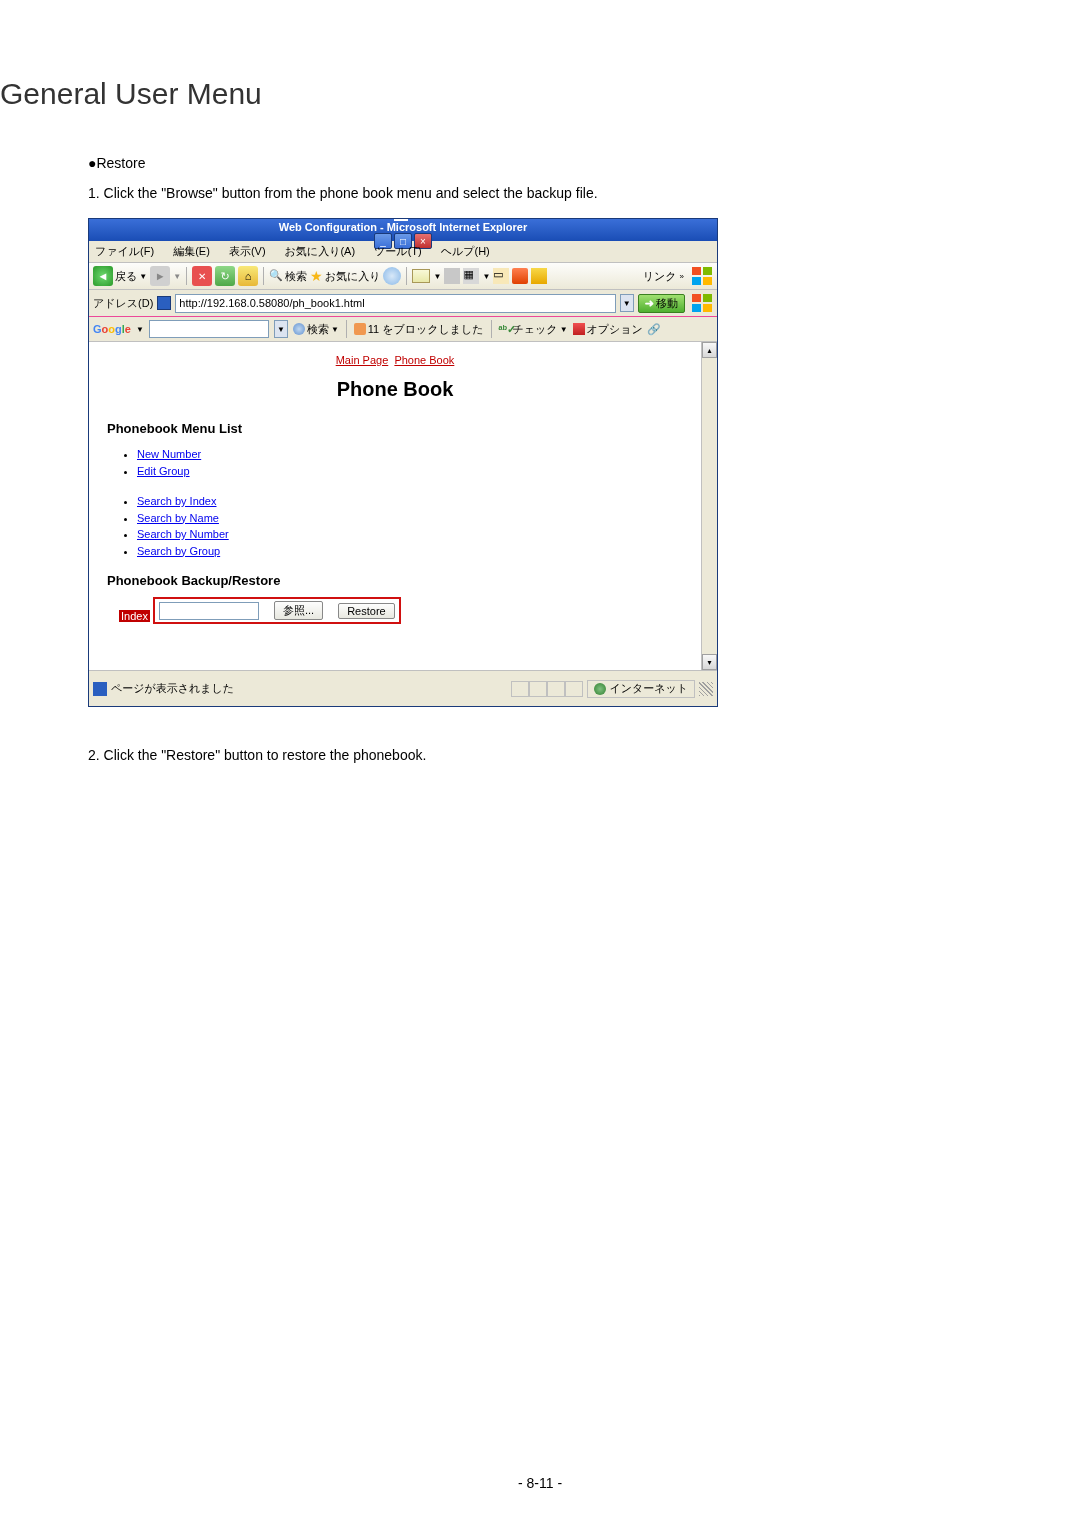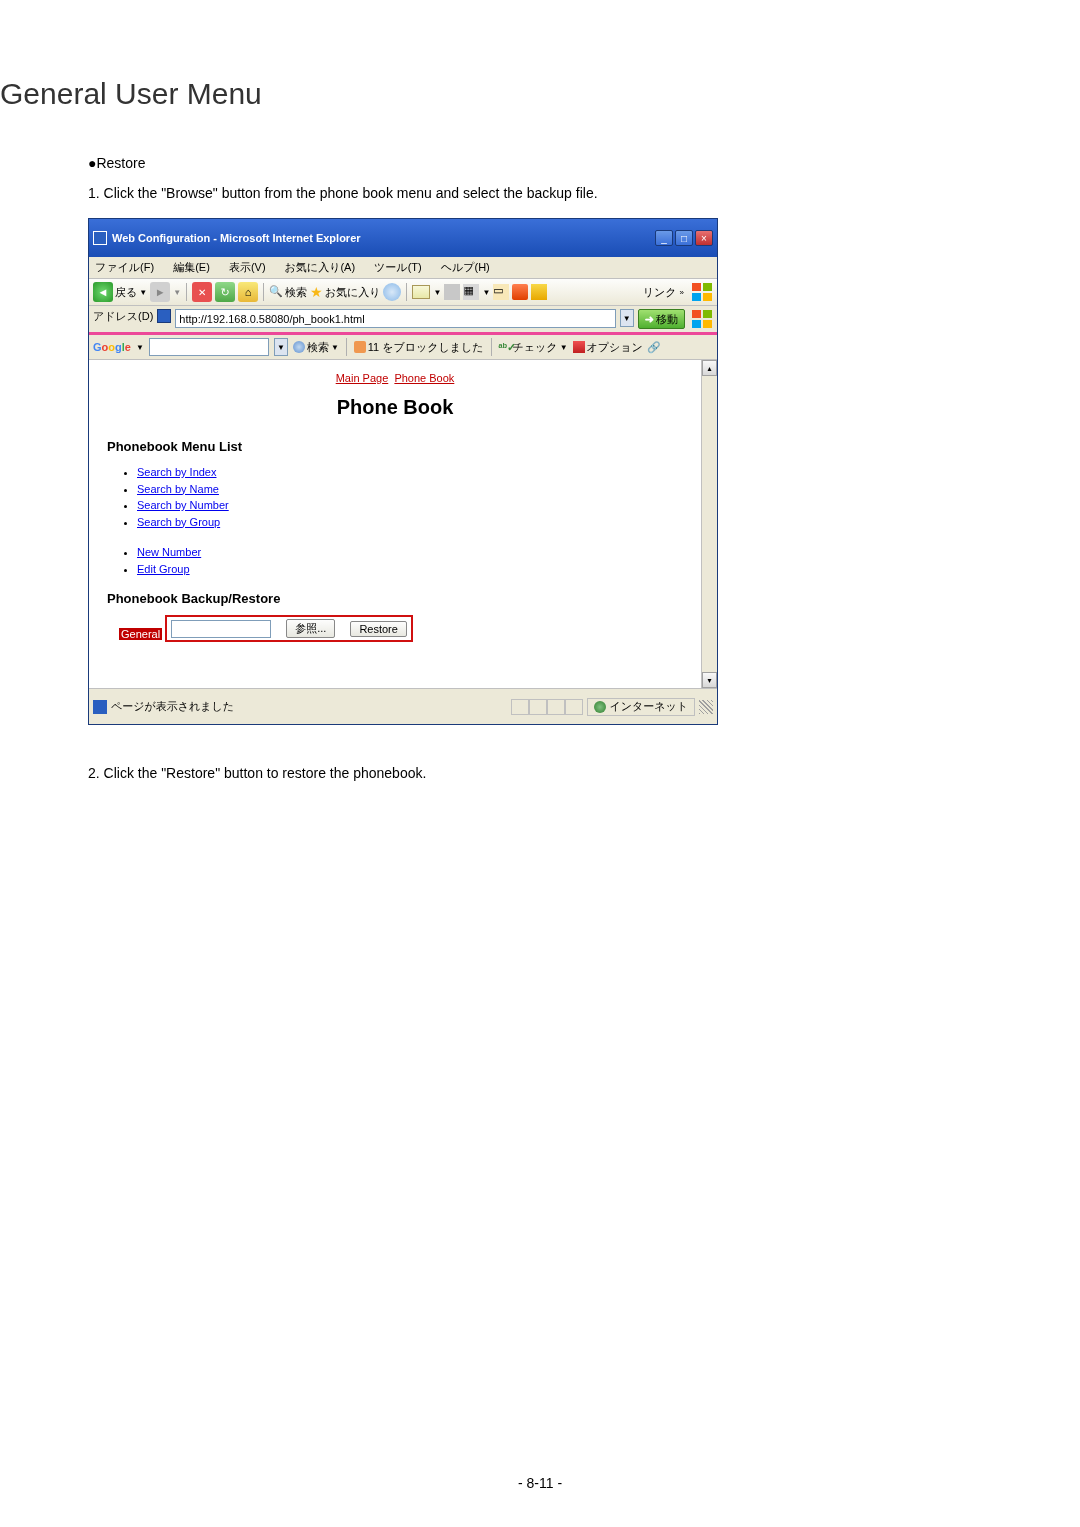--- a/index.html
+++ b/index.html
@@ -10,21 +10,21 @@
 .ch-title { font-family:"Courier New",monospace; font-weight:bold; font-size:22px; color:#7fcfff; letter-spacing:1px; }
 .ch-sub { font-family:"Courier New",monospace; font-weight:bold; font-size:15px; color:#7fcfff; margin-top:4px; }
 .header-right { flex:1; height:125px; position:relative; }
 .sec-title { position:absolute; left:0; bottom:14px; font-size:30px; color:#333; font-weight:normal; }
 
 .content { padding:30px 0 0 88px; width:800px; }
 .h-marker { font-size:14px; color:#000000; margin-bottom:12px; }
 .step { font-size:14px; color:#000; line-height:1.5; margin-bottom:14px; }
 
 .ie-window { width:630px; border:1px solid #1a3a7a; background:#ece9d8; font-family:"MS UI Gothic","MS PGothic",sans-serif; font-size:11px; position:relative; }
-.ie-title { background:linear-gradient(#3a6fd8,#1a4db5); height:38px; display:flex; align-items:center; padding:0 4px; color:#fff; }
+.ie-title { background:linear-gradient(#3a6fd8,#1a4db5); height:22px; display:flex; align-items:center; padding:0 4px; color:#fff;flex-direction:column; }
 .ie-title-ico { width:14px; height:14px; background:#2a5fc0; border:1px solid #fff; margin-right:5px; display:inline-block; }
 .ie-title-txt { font-weight:bold; flex:1; }
 .win-btns { display:flex; gap:2px; }
 .win-btn { width:18px; height:16px; background:linear-gradient(#6a9ae8,#3a6fd8); border:1px solid #1a3a7a; color:#fff; font-size:10px; display:flex; align-items:center; justify-content:center; border-radius:2px; }
 .win-btn.cls { background:linear-gradient(#e87070,#c03030); }
 
 .ie-menubar { background:#ece9d8; padding:3px 6px; border-bottom:1px solid #c0c0c0; }
 .ie-menubar span { margin-right:16px; color:#000; }
 
 .ie-toolbar { background:linear-gradient(#fdfdfb,#ece9d8); padding:3px 4px; border-bottom:1px solid #c0c0c0; display:flex; align-items:center; gap:3px; }
@@ -43,21 +43,21 @@
 .ico-print { width:16px; height:16px; background:#c8c8c8; }
 .ico-sm { width:16px; height:16px; }
 .ico-msn { background:linear-gradient(#ff8050,#e04000); border-radius:2px; }
 .ico-yel { background:linear-gradient(#f8d848,#e8a800); }
 .tb-sep { width:1px; height:18px; background:#b0b0b0; margin:0 2px; }
 .tb-links { margin-left:auto; color:#000; }
 .tb-winlogo { width:22px; height:20px; display:flex; flex-wrap:wrap; margin-left:4px; }
 .tb-winlogo span { width:9px; height:8px; margin:1px; }
 .wl1{background:#f25022}.wl2{background:#7fba00}.wl3{background:#00a4ef}.wl4{background:#ffb900}
 
-.ie-addr { background:#ece9d8; padding:3px 4px; border-bottom:3px solid #ec4899; display:flex; gap:4px; }
+.ie-addr { background:#ece9d8; padding:3px 4px; border-bottom:1px solid #ec4899; display:flex; align-items:center; gap:4px; }
 .addr-lbl { color:#000; }
 .addr-ico { width:14px; height:14px; background:#2a5fc0; border:1px solid #1a3a7a; display:inline-block; }
 .addr-input { flex:1; background:#fff; border:1px solid #7f9db9; padding:1px 3px; height:19px; display:flex; align-items:center; }
 .addr-drop { width:14px; height:18px; background:#dce4f0; border:1px solid #7f9db9; display:flex; align-items:center; justify-content:center; font-size:8px; }
 .addr-go { background:linear-gradient(#a0e070,#50b030); border:1px solid #3a8020; border-radius:2px; padding:1px 6px; color:#000; display:flex; align-items:center; gap:2px; }
 .addr-go-ico { color:#fff; font-weight:bold; }
 
 .ie-google { background:#ece9d8; padding:3px 4px; border-bottom:1px solid #c0c0c0; display:flex; align-items:center; gap:5px; }
 .g-logo { font-weight:bold; }
 .g-logo .b{color:#4285f4}.g-logo .r{color:#ea4335}.g-logo .y{color:#fbbc05}.g-logo .g{color:#34a853}
@@ -230,33 +230,33 @@
             <div class="scroll-arr">▾</div>
           </div>
       </div>
       <div class="ie-page">
         <div class="pg-top">
           <a>Main Page</a>&nbsp;&nbsp;<a>Phone Book</a>
         </div>
         <div class="pg-title">Phone Book</div>
         <div class="pg-h">Phonebook Menu List</div>
         <ul class="pg-list">
+          <li>New Number</li>
+          <li>Edit Group</li>
+        </ul>
+        <ul class="pg-list">
           <li>Search by Index</li>
           <li>Search by Name</li>
           <li>Search by Number</li>
           <li>Search by Group</li>
         </ul>
-        <ul class="pg-list">
-          <li>New Number</li>
-          <li>Edit Group</li>
-        </ul>
         <div class="pg-h">Phonebook Backup/Restore</div>
         <div class="backup-box">
           <div style="margin-left:12px">
-            <span class="backup-lbl">General</span>
+            <span class="backup-lbl">Index</span>
             <div class="hl-red">
               <span class="file-input"></span>
               <span class="ie-btn">参照...</span>
               <span class="ie-btn">Restore</span>
             </div>
           </div>
         </div>
         <div style="height:26px"></div>
       </div>
     </div>

